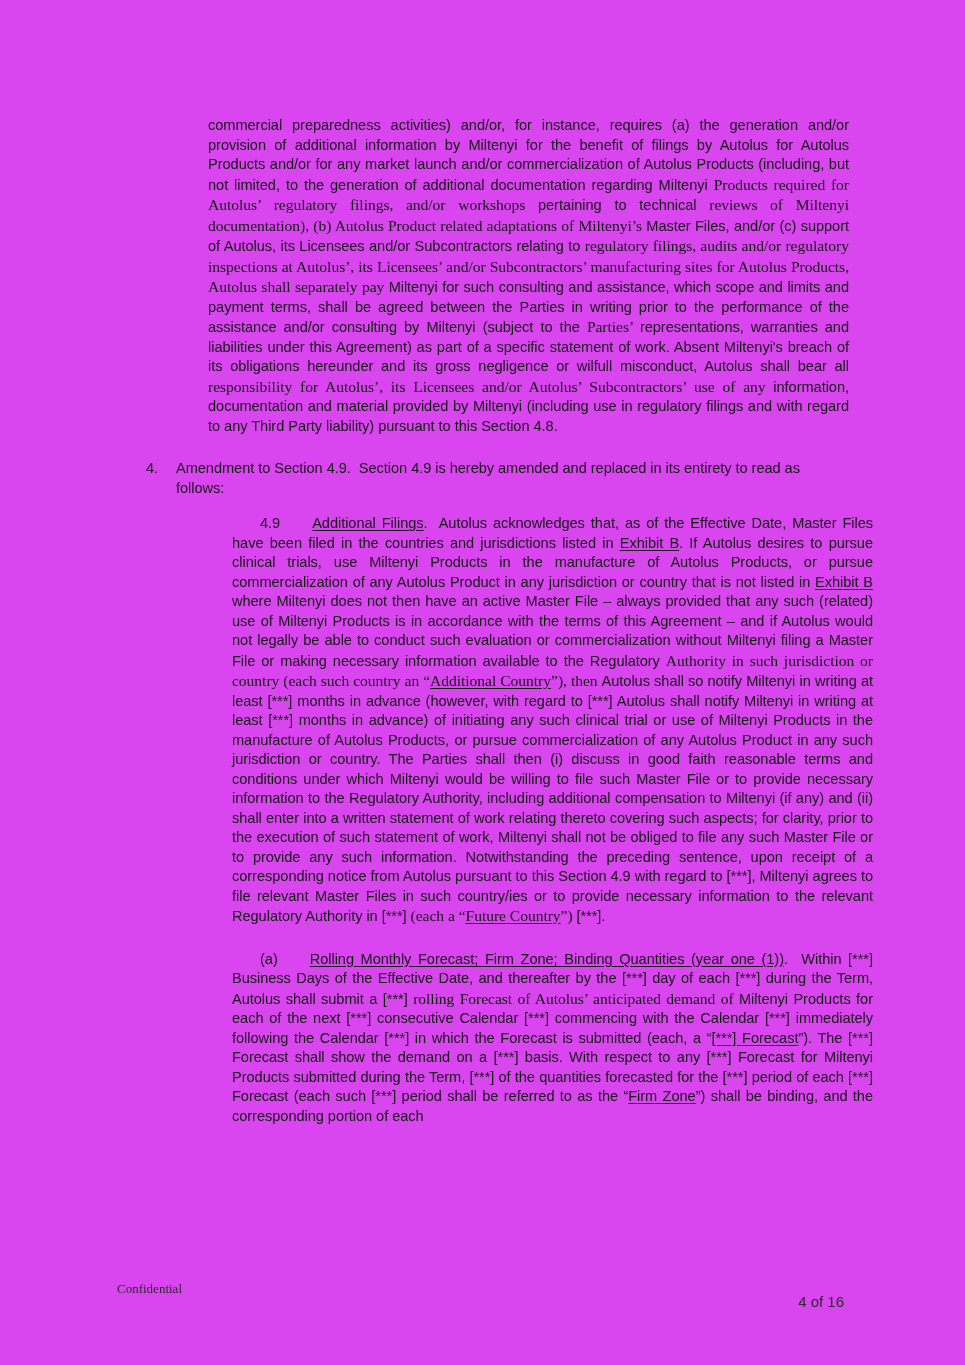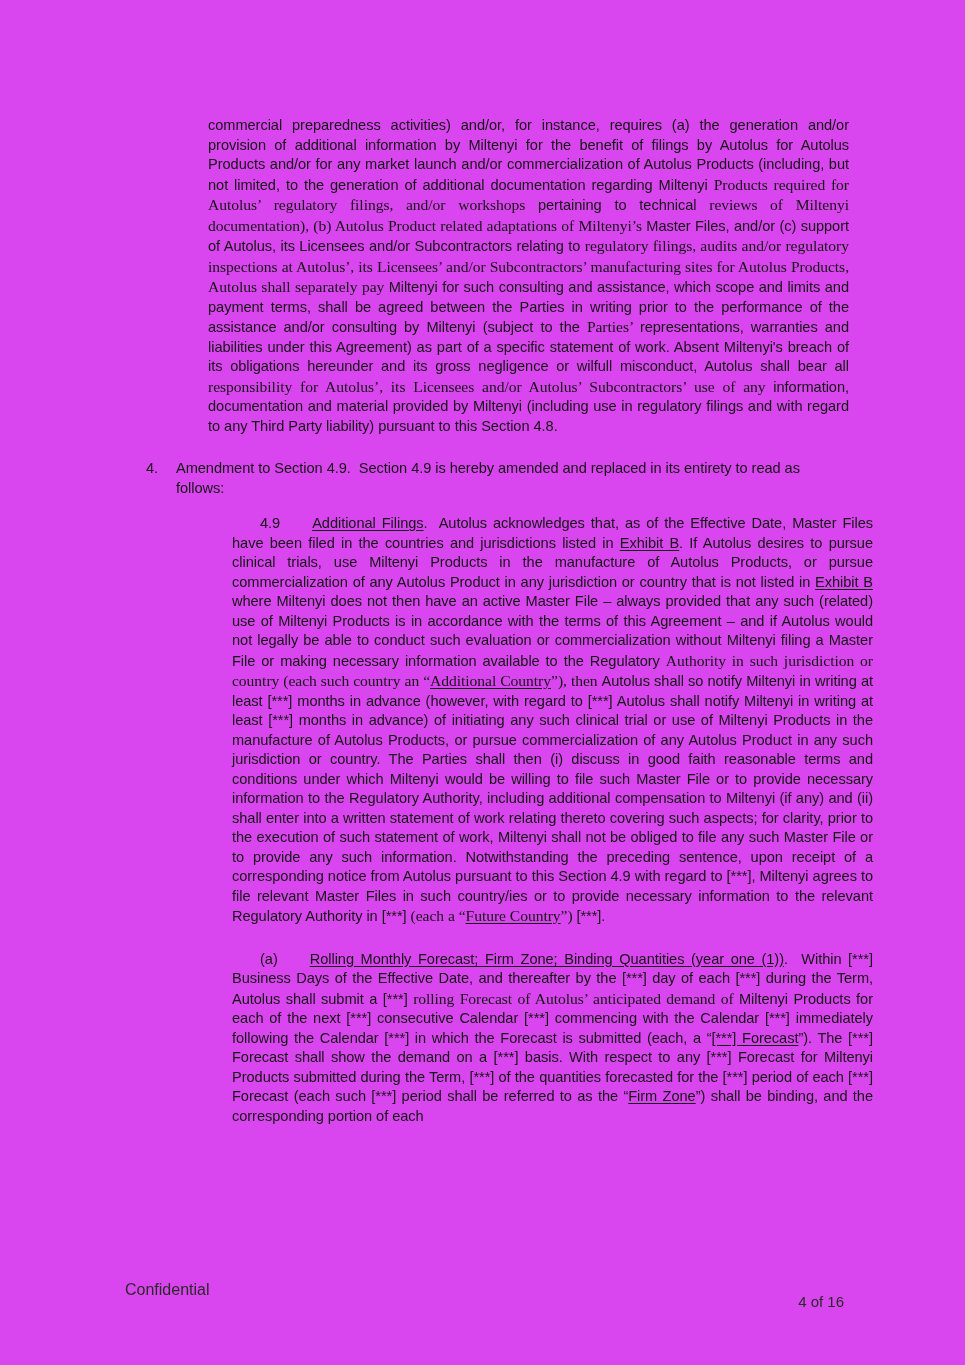--- a/index.html
+++ b/index.html
@@ -46,22 +46,22 @@
     margin-bottom: 23px;
   }
   .block.section span { text-indent: 0; }
   .serif {
     font-family: "Liberation Serif", serif;
     font-size: 15.6px;
   }
   .u { text-decoration: underline; text-underline-offset: 2px; }
   .tab { display: inline-block; width: 32px; }
   .footer-left {
-    position: absolute; left: 125px; top: 1281px;
-    font-size: 16px; color: #2a2a2a;
+    position: absolute; left: 117px; top: 1281px;
+    font-size: 13px; color: #2a2a2a; font-family: Liberation Serif, serif;
   }
   .footer-right {
     position: absolute; right: 121px; top: 1293px;
     font-size: 15px; color: #2a2a2a;
   }
 </style>
 </head>
 <body>
 
 <div class="page">

